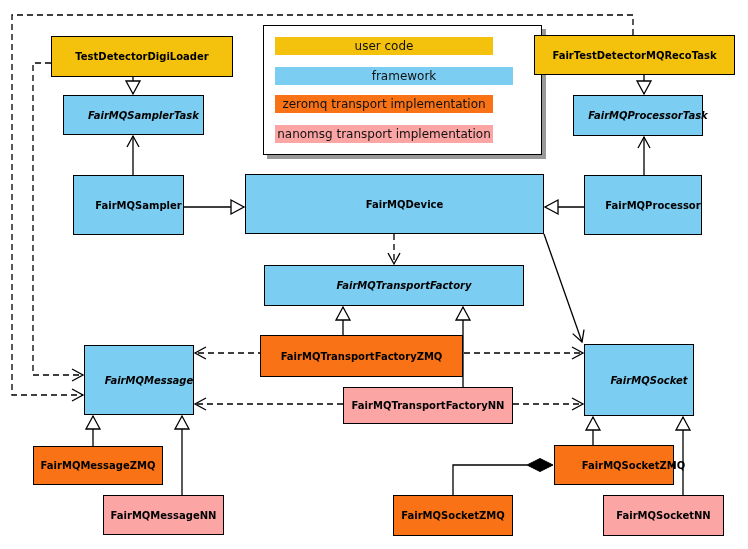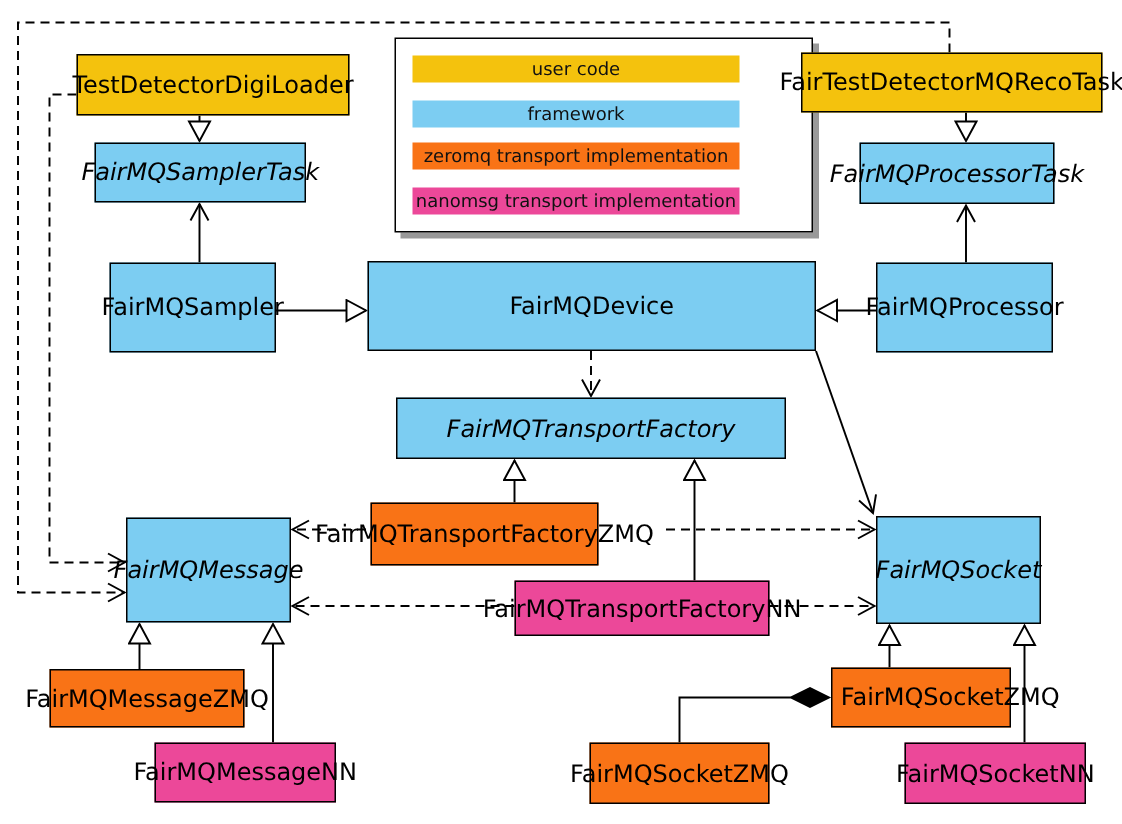--- a/index.html
+++ b/index.html
@@ -1,26 +1,26 @@
 <!DOCTYPE html>
 <html><head>
 <meta charset="utf-8">
 <style>
   html,body{margin:0;padding:0;background:#fff;}
   #canvas{position:relative;width:748px;height:549px;background:#fff;overflow:hidden;
           font-family:"DejaVu Sans","Liberation Sans",sans-serif;}
   #wires{position:absolute;left:0;top:0;width:748px;height:549px;}
   .node{position:absolute;box-sizing:border-box;border:1.5px solid #000;
         display:flex;align-items:center;justify-content:center;text-align:right;
-        font-weight:normal;font-size:16px;color:#000;white-space:nowrap;line-height:1.1;}
+        font-weight:bold;font-size:10px;color:#000;white-space:nowrap;line-height:1.1;}
   .abstract{font-style:italic;}
   .gold {background:#F4C20D;}
-  .blue {background:#7CCDF2;}
+  .blue {background:#7CCDF2;padding-left:20px;}
   .red  {background:#f97316;}
-  .green{background:#ec4899;}
+  .green{background:#fca5a5;}
   
   #legend{position:absolute;left:263px;top:25px;width:279px;height:130px;box-sizing:border-box;
           background:#fff;border:1.5px solid #000;box-shadow:4px 4px 0 #999;}
   .legend-row{position:absolute;left:11px;width:218px;height:18px;
           display:flex;align-items:center;justify-content:center;
           font-size:12px;color:#111;font-weight:normal;white-space:nowrap;}
 </style>
 </head>
 <body>
 
@@ -76,21 +76,21 @@
   </div>
 
   <div class="node gold" style="left:51px;top:36px;width:182px;height:41px;">TestDetectorDigiLoader</div>
   <div class="node gold" style="left:534px;top:35px;width:201px;height:40px;">FairTestDetectorMQRecoTask</div>
   <div class="node blue abstract" style="left:63px;top:95px;width:141px;height:40px;">FairMQSamplerTask</div>
   <div class="node blue abstract" style="left:573px;top:95px;width:130px;height:41px;">FairMQProcessorTask</div>
   <div class="node blue" style="left:73px;top:175px;width:111px;height:60px;">FairMQSampler</div>
   <div class="node blue" style="left:245px;top:174px;width:299px;height:60px;">FairMQDevice</div>
   <div class="node blue" style="left:584px;top:175px;width:118px;height:60px;">FairMQProcessor</div>
   <div class="node blue abstract" style="left:264px;top:265px;width:260px;height:41px;">FairMQTransportFactory</div>
-  <div class="node red" style="left:247px;top:335px;width:152px;height:42px;">FairMQTransportFactoryZMQ</div>
+  <div class="node red" style="left:260px;top:335px;width:203px;height:42px;">FairMQTransportFactoryZMQ</div>
   <div class="node green" style="left:343px;top:387px;width:170px;height:37px;">FairMQTransportFactoryNN</div>
   <div class="node blue abstract" style="left:84px;top:345px;width:110px;height:70px;">FairMQMessage</div>
   <div class="node blue abstract" style="left:584px;top:344px;width:110px;height:72px;">FairMQSocket</div>
   <div class="node red" style="left:33px;top:446px;width:130px;height:39px;">FairMQMessageZMQ</div>
   <div class="node green" style="left:103px;top:495px;width:121px;height:40px;">FairMQMessageNN</div>
   <div class="node red" style="left:393px;top:495px;width:120px;height:41px;">FairMQSocketZMQ</div>
   <div class="node red" style="left:554px;top:445px;width:120px;height:40px;padding-left:39px;">FairMQSocketZMQ</div>
   <div class="node green" style="left:603px;top:495px;width:121px;height:41px;">FairMQSocketNN</div>
 
 </div>

